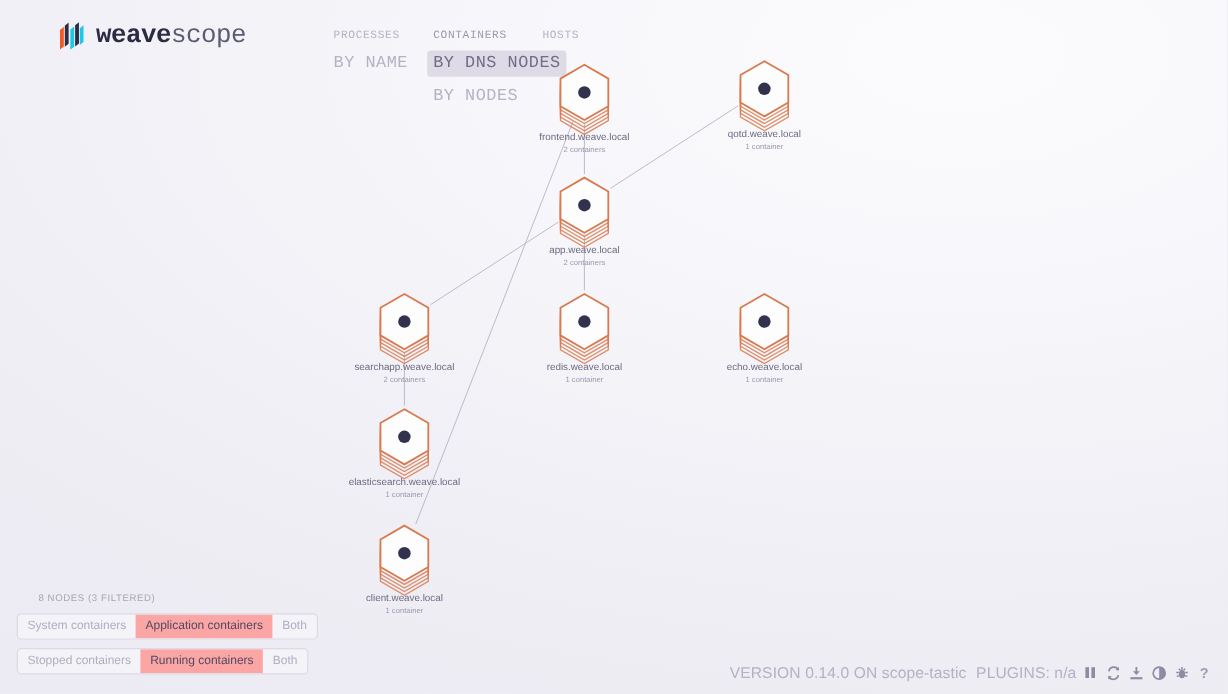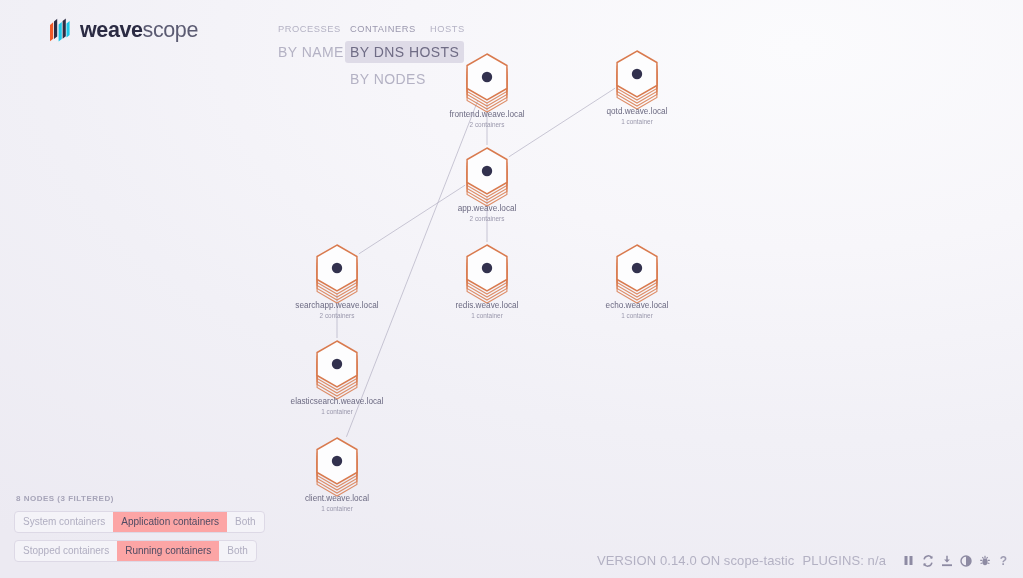--- a/index.html
+++ b/index.html
@@ -24,20 +24,21 @@
     background:
       radial-gradient(ellipse 120% 110% at 78% 8%, #fbfbfd 0%, #f7f6fa 32%, #f1f0f6 62%, #eceaf2 100%);
   }
 
   
   #header {
     position: absolute;
     top: 0; left: 0; right: 0;
     height: 80px;
     pointer-events: none;
+    font-family: Liberation Mono, monospace;
   }
 
   #logo {
     position: absolute;
     left: 47px;
     top: 17px;
     display: flex;
     align-items: center;
     pointer-events: auto;
   }
@@ -57,21 +58,21 @@
   }
   #logo-text .b { font-weight: bold; color: #2b2b43; }
   #logo-text .l { font-weight: 300; color: #5b5b72; }
 
   
   #topologies {
     position: absolute;
     left: 278px;
     top: 22px;
     display: flex;
-    gap: 4px;
+    gap: 15px;
     pointer-events: auto;
     text-align: right;
   }
 
   .topo-col { display: flex; flex-direction: column; align-items: flex-start; }
   .topo-col.c-processes { width: 68px; }
   .topo-col.c-containers { width: 76px; }
   .topo-col.c-hosts { width: 60px; }
 
   .topo-main {
@@ -147,22 +148,21 @@
     left: 14px;
     bottom: 9px;
     width: 200px;
   }
 
   #node-count {
     font-size: 8px;
     letter-spacing: 0.5px;
     color: #a6a4b8;
     margin-bottom: 8px;
-    margin-left: 2px;
-    font-weight: bold;
+    margin-left: 18px;
   }
 
   .toggle-group {
     display: inline-flex;
     border: 1px solid #ddd9e6;
     border-radius: 4px;
     overflow: hidden;
     background: #f4f3f8;
     margin-bottom: 7px;
   }
@@ -193,21 +193,21 @@
     gap: 0px;
   }
 
   #version-text, #plugins-text {
     font-size: 13px;
     color: #b3b1c3;
     letter-spacing: 0.1px;
     white-space: nowrap;
   }
   #version-text { margin-right: 8px; }
-  #plugins-text { margin-right: 11px; }
+  #plugins-text { }
 
   .footer-icon {
     width: 15px;
     height: 15px;
     margin-left: 4px;
     display: flex;
     align-items: center;
     justify-content: center;
     cursor: pointer;
     color: #8e8ba3;
@@ -243,21 +243,21 @@
 
     <div id="topologies">
 
       <div class="topo-col c-processes">
         <div class="topo-main">PROCESSES</div>
         <div class="topo-sub">BY NAME</div>
       </div>
 
       <div class="topo-col c-containers">
         <div class="topo-main active">CONTAINERS</div>
-        <div class="topo-sub selected">BY DNS HOSTS</div>
+        <div class="topo-sub selected">BY DNS NODES</div>
         <div class="topo-sub">BY NODES</div>
       </div>
 
       <div class="topo-col c-hosts">
         <div class="topo-main">HOSTS</div>
       </div>
 
     </div>
   </div>
 

